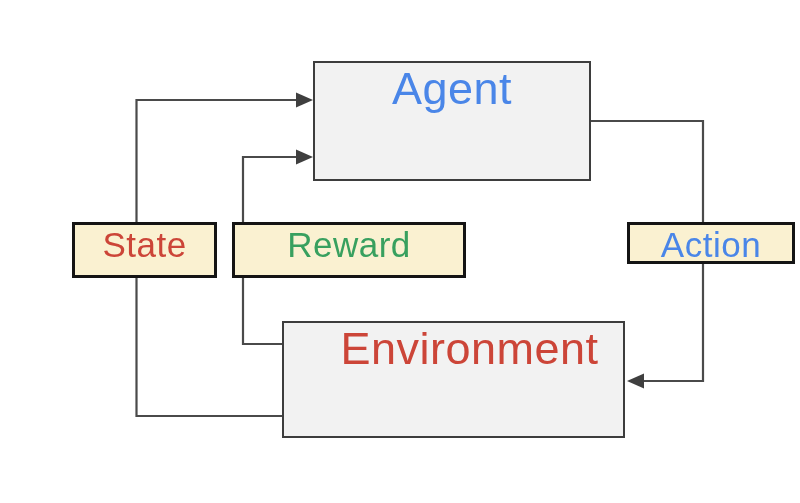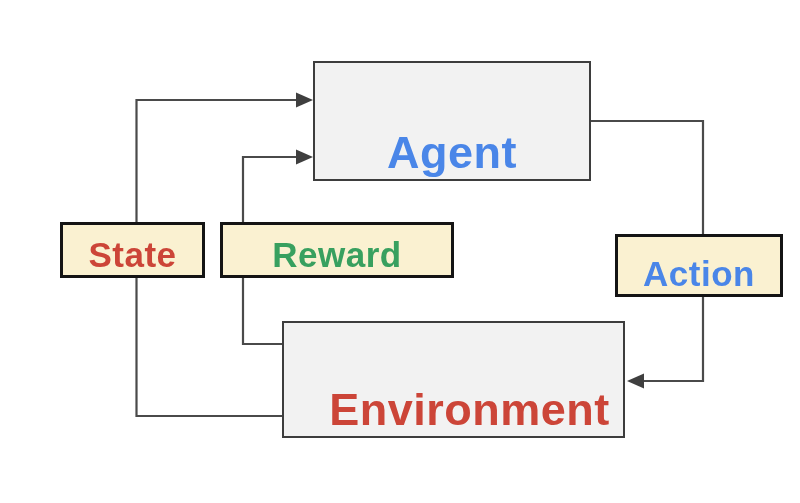--- a/index.html
+++ b/index.html
@@ -24,42 +24,43 @@
     fill: none;
     stroke: #4a4a4a;
     stroke-width: 2.2;
     stroke-linejoin: miter;
   }
   .arrow-head { fill: #3f3f3f; stroke: none; }
   .box {
     position: absolute;
     z-index: 2;
     display: flex;
-    align-items: flex-end;
+    align-items: flex-start;
     justify-content: center;
     box-sizing: border-box;
-    font-weight: 700;
+    font-weight: 400;
     text-align: center;
     letter-spacing: 0.5px;
   }
   .node {
     background: #f2f2f2;
     border: 2px solid #3d3d3d;
     font-size: 45px;
   }
   .tag {
     background: #faf1d1;
     border: 3px solid #141414;
     font-size: 35px;
+    margin-left: 12px;
   }
   .node-agent        { left: 313px; top: 61px;  width: 278px; height: 120px; color: #4a86e8; }
   .node-environment  { left: 282px; top: 321px; width: 343px; height: 117px; color: #cc4538; padding-left: 32px; }
   .tag-state         { left: 60px;  top: 222px; width: 145px; height: 56px;  color: #cc4538; }
   .tag-reward        { left: 220px; top: 222px; width: 234px; height: 56px;  color: #38a05f; }
-  .tag-action        { left: 615px; top: 234px; width: 168px; height: 63px;  color: #4a86e8; }
+  .tag-action        { left: 615px; top: 222px; width: 168px; height: 42px;  color: #4a86e8; }
 </style>
 </head>
 <body>
 
 <div class="canvas">
 
   <svg class="edges-layer" viewBox="0 0 800 503" xmlns="http://www.w3.org/2000/svg">
 
     <path class="edge-path" d="M 282 416 L 136.5 416 L 136.5 100 L 298 100"></path>
     <polygon class="arrow-head" points="313,100 296,92.5 296,107.5"></polygon>

